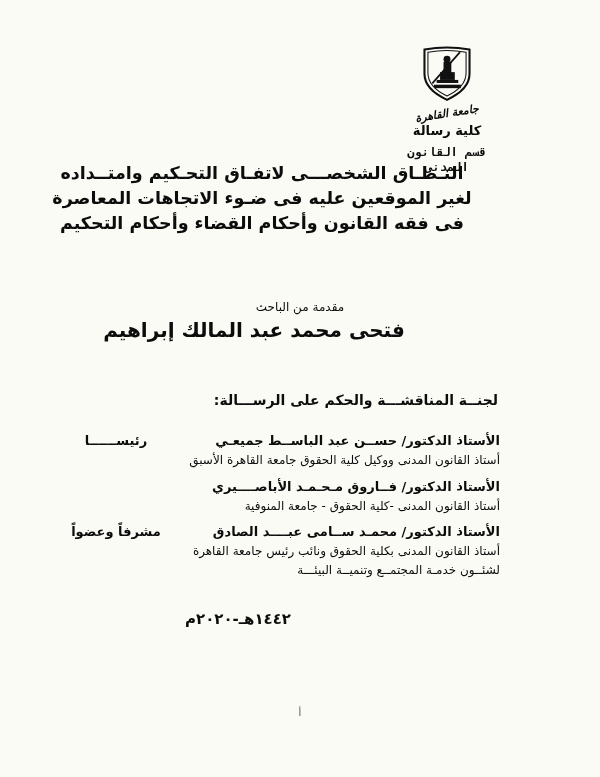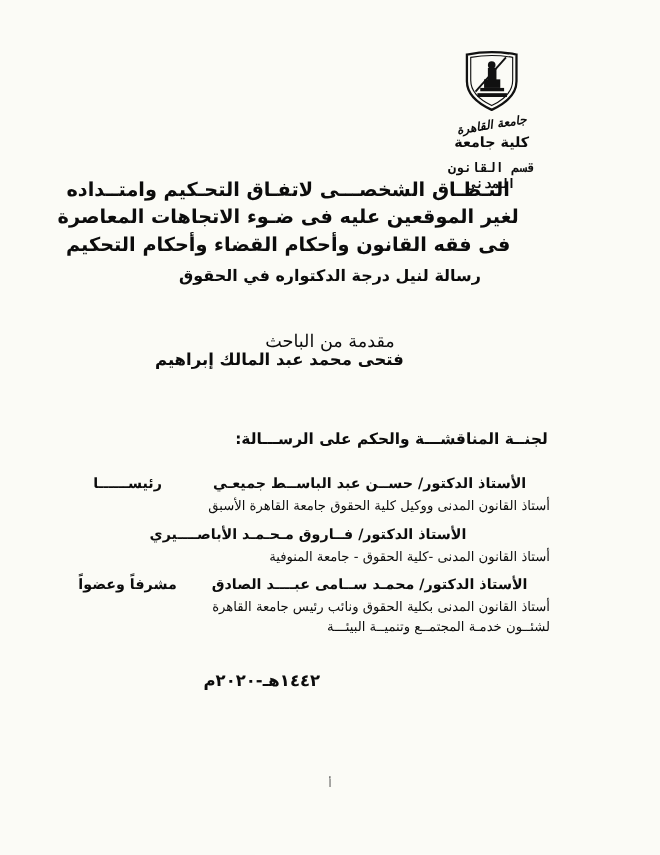--- a/index.html
+++ b/index.html
@@ -27,32 +27,32 @@
   .title-block {
     position:absolute; top:161px; left:0; width:524px;
     text-align:center; font-weight:bold; font-size:17.5px; line-height:25px;
   }
   .subtitle {
     position:absolute; top:243px; left:0; width:600px;
     text-align:center; font-weight:bold; font-size:14.5px;
   }
 
   
-  .presenter-label { position:absolute; top:300px; left:0; width:600px; text-align:center; font-size:16px; }
-  .presenter-name  { position:absolute; top:318px; left:0; width:508px; text-align:center; font-size:15px; font-weight:bold; }
+  .presenter-label { position:absolute; top:300px; left:0; width:600px; text-align:center; font-size:12px; }
+  .presenter-name  { position:absolute; top:318px; left:0; width:508px; text-align:center; font-size:20px; font-weight:bold; }
 
   
   .committee-heading {
     position:absolute; top:392px; right:102px;
     font-size:14px; font-weight:bold;
   }
   .committee-list { position:absolute; top:430px; right:100px; width:440px; }
   .member { margin-bottom:6px; }
   .member-top { display:flex; align-items:baseline; }
-  .member-name { flex:1; font-size:13px; font-weight:bold; line-height:21px;text-align:center; }
+  .member-name { flex:1; font-size:13px; font-weight:bold; line-height:21px; }
   .member-role { width:112px; font-size:13px; font-weight:bold; text-align:center; line-height:21px; }
   .member-desc { font-size:12px; line-height:18.5px; }
 
   
   .date { position:absolute; top:610px; left:0; width:476px; text-align:center; font-weight:bold; font-size:15px; }
   .page-number { position:absolute; top:707px; left:0; width:600px; text-align:center; font-size:10px; color:#555; }
 </style>
 </head>
 <body>
 
@@ -65,30 +65,29 @@
       <line x1="13" y1="45" x2="45" y2="9" stroke="#111" stroke-width="2"></line>
       <circle cx="30" cy="17" r="4" fill="#111"></circle>
       <rect x="26" y="20" width="9" height="13" fill="#111"></rect>
       <rect x="22" y="32" width="17" height="9" fill="#111"></rect>
       <rect x="18" y="41" width="25" height="3.5" fill="#111"></rect>
       <rect x="15" y="46.5" width="31" height="4" fill="#111"></rect>
     </svg>
     <div>
       <span class="emblem-script">جامعة القاهرة</span>
     </div>
-    <div class="faculty">كلية جامعة</div>
+    <div class="faculty">كلية رسالة</div>
     <div class="department">قسم القانون المدنى</div>
   </div>
 
   <div class="title-block">
     <div>النـطـاق الشخصـــى لاتفـاق التحـكيم وامتــداده</div>
     <div>لغير الموقعين عليه فى ضـوء الاتجاهات المعاصرة</div>
     <div>فى فقه القانون وأحكام القضاء وأحكام التحكيم</div>
   </div>
-  <div class="subtitle">رسالة لنيل درجة الدكتواره في الحقوق</div>
 
   <div class="presenter-label">مقدمة من الباحث</div>
   <div class="presenter-name">فتحى محمد عبد المالك إبراهيم</div>
 
   <div class="committee-heading">لجنــة المناقشـــة والحكم على الرســـالة:</div>
 
   <div class="committee-list">
 
     <div class="member">
       <div class="member-top">

